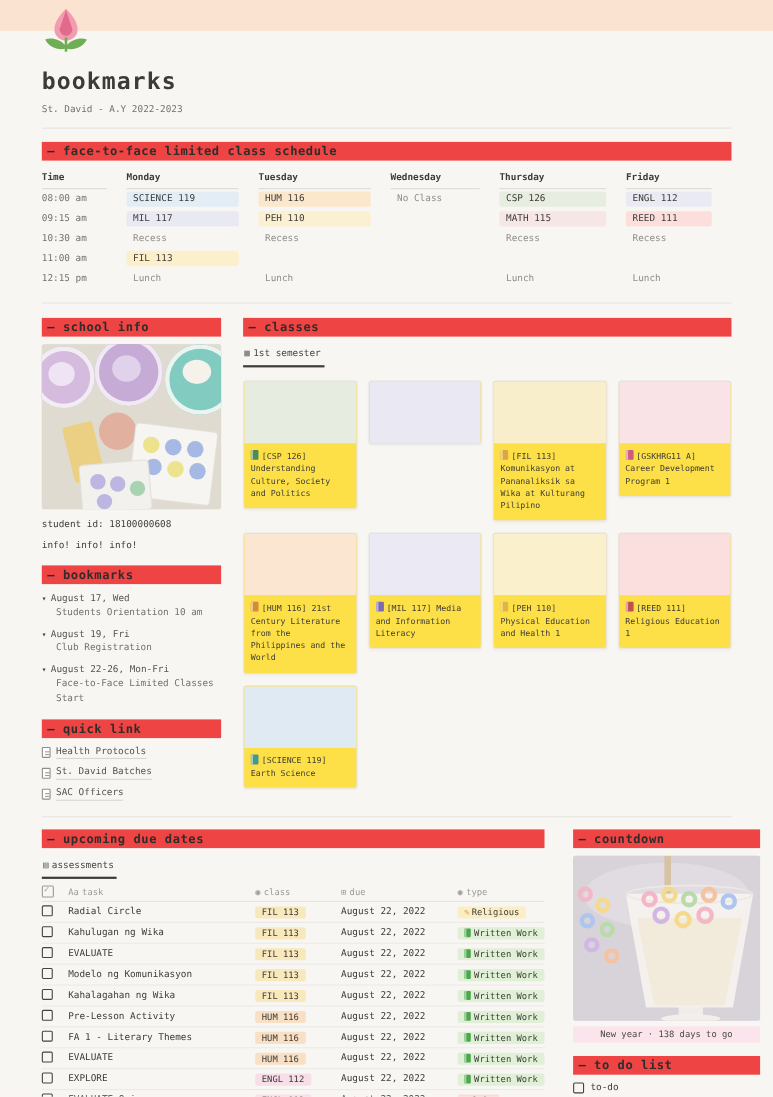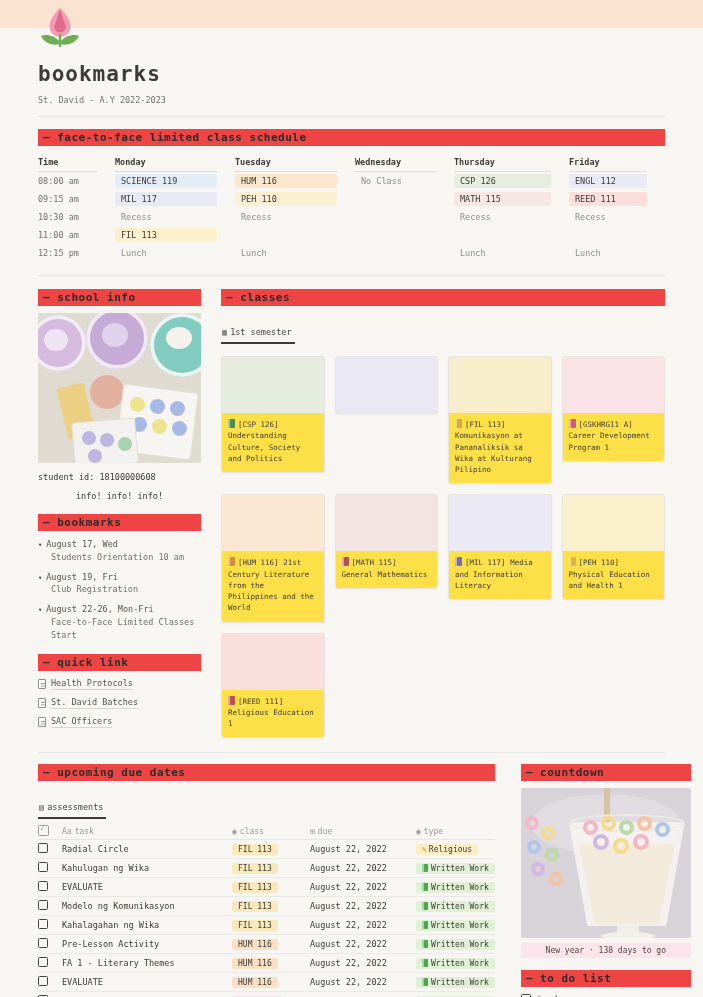--- a/index.html
+++ b/index.html
@@ -26,32 +26,32 @@
   .chip.muted { color:#8f8e89; }
 
   
   .mid { display:grid; grid-template-columns:163px 1fr; gap:20px; margin-top:13px; }
   .photo { position:relative; overflow:hidden; border-radius:2px; margin-top:7px; }
   .photo::after { content:""; position:absolute; inset:0; background:rgba(255,255,255,.22); }
   .photo-school { height:150px; background:#d7d1c5; }
   .photo-school div { position:absolute; }
   .circ { border-radius:50%; }
   .id-line { font-size:8.5px; margin-top:9px; }
-  .info-line { font-size:8.5px; margin-top:9px;text-align:center; }
+  .info-line { font-size:8.5px; margin-top:9px; }
   .bm { font-size:8.5px; margin-top:7px; line-height:1.5; }
   .bm-date { color:#55544f; }
   .tog { font-size:7px; color:#3c3b37; margin-right:4px; }
   .bm-detail { color:#73726d; margin-left:13px; }
   .ql { display:flex; align-items:center; gap:5px; font-size:8.5px; color:#55544f; margin-top:7px; }
   .ql-label { border-bottom:1px solid #d8d6d1; padding-bottom:1px; }
   .doc { width:8px; height:10px; background:#fff; border:1px solid #8f8e89; border-radius:1px; position:relative; flex:none; }
   .doc::after { content:""; position:absolute; left:1.5px; top:2.5px; width:4px; height:1px; background:#9b9a95; box-shadow:0 2.5px 0 #9b9a95; }
 
   
-  .tab { display:inline-block; font-size:8.5px; color:#464541; border-bottom:2px solid #3c3b37; padding:3px 3px 5px 1px; margin-top:18px; }
+  .tab { display:inline-block; font-size:8.5px; color:#464541; border-bottom:2px solid #3c3b37; padding:3px 3px 5px 1px; margin-top:8px; }
   .tab .tico { color:#6f6e69; margin-right:3px; }
 
   
   .cards { display:grid; grid-template-columns:repeat(4,1fr); gap:10px; margin-top:12px; align-items:start; }
   .card { background:#fde047; border:1px solid #e8e5e0; border-radius:3px; overflow:hidden; box-shadow:0 1px 2px rgba(0,0,0,.03); }
   .card-img { height:56px; }
   .card-body { padding:6px 6px 8px; font-size:7.5px; line-height:1.5; }
   .book { display:inline-block; width:7px; height:9px; border-radius:1px; vertical-align:-1px; box-shadow:inset 2px 0 0 rgba(255,255,255,.5); margin-right:3px; }
   .book.sm { width:6px; height:8px; }
 
@@ -343,40 +343,40 @@
           <div class="card">
             <div class="card-img" style="background: rgb(249, 227, 231);"></div>
             <div class="card-body"><span class="book" style="background: rgb(207, 91, 124);"></span><span>[GSKHRG11 A]</span><span> Career Development Program 1</span></div>
           </div>
 
           <div class="card">
             <div class="card-img" style="background: rgb(250, 230, 209);"></div>
             <div class="card-body"><span class="book" style="background: rgb(214, 138, 58);"></span><span>[HUM 116]</span><span> 21st Century Literature from the Philippines and the World</span></div>
           </div>
 
-          <div class="card">
-            <div class="card-img" style="background: rgb(243, 228, 228);"></div>
-            <div class="card-body"><span class="book" style="background: rgb(173, 82, 82);"></span><span>[MATH 115]</span><span> General Mathematics</span></div>
-          </div>
 
           <div class="card">
             <div class="card-img" style="background: rgb(234, 233, 244);"></div>
             <div class="card-body"><span class="book" style="background: rgb(123, 106, 176);"></span><span>[MIL 117]</span><span> Media and Information Literacy</span></div>
           </div>
 
           <div class="card">
             <div class="card-img" style="background: rgb(251, 240, 204);"></div>
             <div class="card-body"><span class="book" style="background: rgb(221, 184, 60);"></span><span>[PEH 110]</span><span> Physical Education and Health 1</span></div>
           </div>
 
           <div class="card">
             <div class="card-img" style="background: rgb(251, 223, 222);"></div>
             <div class="card-body"><span class="book" style="background: rgb(193, 79, 74);"></span><span>[REED 111]</span><span> Religious Education 1</span></div>
           </div>
 
+          <div class="card">
+            <div class="card-img" style="background: rgb(223, 234, 242);"></div>
+            <div class="card-body"><span class="book" style="background: rgb(72, 150, 142);"></span><span>[SCIENCE 119]</span><span> Earth Science</span></div>
+          </div>
         </div>
     </div>
   </div>
   <hr style="margin-top:14px">
 
   <div class="bottom">
     <div>
       <div class="band">– upcoming due dates</div>
       <div class="tab"><span class="tico">▤</span><span>assessments</span></div>
       <div class="due-grid due-head">

